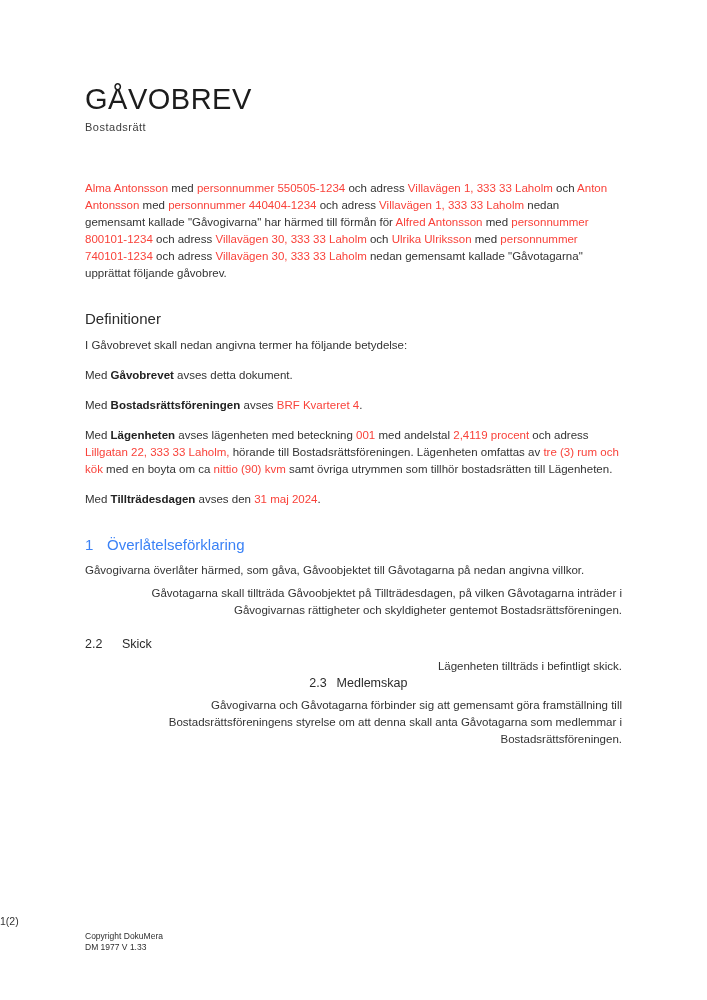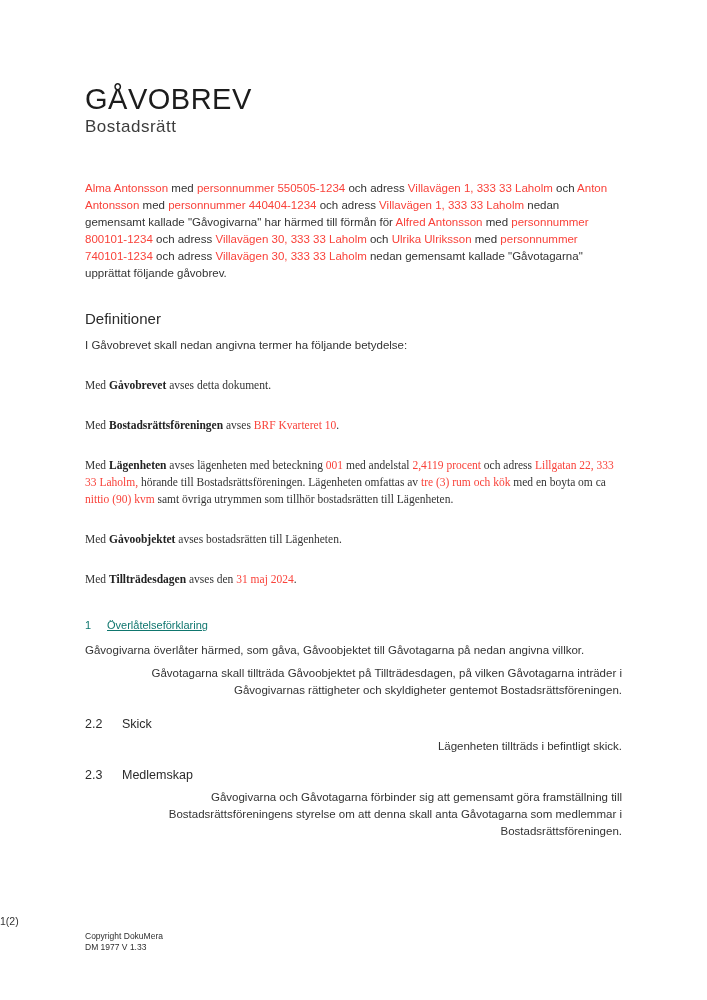--- a/index.html
+++ b/index.html
@@ -21,53 +21,52 @@
   h1,h2,h3,h4,p{margin:0;padding:0;font-weight:400;}
 
   .doc-title{
     margin-top:84px;
     font-size:29px;line-height:30px;
     letter-spacing:0.5px;
     color:var(--ink-dark);
   }
   .doc-subtitle{
     margin-top:5px;
-    font-size:17px;line-height:16px;
+    font-size:11px;line-height:16px;
     letter-spacing:0.5px;
     color:#3c3c3c;
   }
   .body-text{font-size:11.5px;line-height:17px;color:var(--ink);}
   .intro{margin-top:45px;}
   .h-def{
     margin-top:28px;
     font-size:15px;line-height:18px;
     color:#2b2b2b;
   }
   .lead{margin-top:9px;}
-  .def-item{margin-top:23px;font-family:Liberation Serif, serif;}
+  .def-item{margin-top:13px;}
 
   .h-section{
-    font-size:11px;line-height:20px;
-    color:#0f766e;
-    text-decoration:underline;
+    font-size:15px;line-height:20px;
+    color:#3b82f6;
   }
   .h-section .sec-num{display:inline-block;width:22px;}
   .h-sub{
     font-size:12.5px;line-height:16px;
     color:#2b2b2b;
   }
   .h-sub .sub-num{display:inline-block;width:37px;}
 
   .sec1{margin-top:27px;}
   .sec1-body{margin-top:7px;}
   .sec2{margin-top:25px;}
   .sub-head-1{margin-top:12px;}
   .sub-body{margin-top:6px;text-align:right;}
   .sub-head-2{margin-top:17px;}
-  .sub-head-3{margin-top:12px;}
+  .sub-head-3{text-align:center;}
 
   .red{color:var(--red);}
   .bold{font-weight:700;color:#222222;}
 
   .page-number{
     position:absolute;left:0;right:0;top:915px;
     text-align:left;
     font-size:10.5px;line-height:13px;color:#333;
   }
   .copyright{
@@ -83,23 +82,22 @@
 
     <h1 class="doc-title">GÅVOBREV</h1>
     <p class="doc-subtitle">Bostadsrätt</p>
 
     <p class="body-text intro"><span class="red">Alma Antonsson</span><span> med </span><span class="red">personnummer 550505-1234</span><span> och adress </span><span class="red">Villavägen 1, 333 33 Laholm</span><span> och </span><span class="red">Anton Antonsson</span><span> med </span><span class="red">personnummer 440404-1234</span><span> och adress </span><span class="red">Villavägen 1, 333 33 Laholm</span><span> nedan gemensamt kallade "Gåvogivarna" har härmed till förmån för </span><span class="red">Alfred Antonsson</span><span> med </span><span class="red">personnummer 800101-1234</span><span> och adress </span><span class="red">Villavägen 30, 333 33 Laholm</span><span> och </span><span class="red">Ulrika Ulriksson</span><span> med </span><span class="red">personnummer 740101-1234</span><span> och adress </span><span class="red">Villavägen 30, 333 33 Laholm</span><span> nedan gemensamt kallade "Gåvotagarna" upprättat följande gåvobrev.</span></p>
 
     <h2 class="h-def">Definitioner</h2>
     <p class="body-text lead">I Gåvobrevet skall nedan angivna termer ha följande betydelse:</p>
 
     <p class="body-text def-item"><span>Med </span><span class="bold">Gåvobrevet</span><span> avses detta dokument.</span></p>
-    <p class="body-text def-item"><span>Med </span><span class="bold">Bostadsrättsföreningen</span><span> avses </span><span class="red">BRF Kvarteret 10</span><span>.</span></p>
+    <p class="body-text def-item"><span>Med </span><span class="bold">Bostadsrättsföreningen</span><span> avses </span><span class="red">BRF Kvarteret 4</span><span>.</span></p>
     <p class="body-text def-item"><span>Med </span><span class="bold">Lägenheten</span><span> avses lägenheten med beteckning </span><span class="red">001</span><span> med andelstal </span><span class="red">2,4119 procent</span><span> och adress </span><span class="red">Lillgatan 22, 333 33 Laholm,</span><span> hörande till Bostadsrättsföreningen. Lägenheten omfattas av </span><span class="red">tre (3) rum och kök</span><span> med en boyta om ca </span><span class="red">nittio (90) kvm</span><span> samt övriga utrymmen som tillhör bostadsrätten till Lägenheten.</span></p>
-    <p class="body-text def-item"><span>Med </span><span class="bold">Gåvoobjektet</span><span> avses bostadsrätten till Lägenheten.</span></p>
     <p class="body-text def-item"><span>Med </span><span class="bold">Tillträdesdagen</span><span> avses den </span><span class="red">31 maj 2024</span><span>.</span></p>
 
     <h3 class="h-section sec1">
       <span class="sec-num">1</span><span>Överlåtelseförklaring</span>
     </h3>
     <p class="body-text sec1-body">Gåvogivarna överlåter härmed, som gåva, Gåvoobjektet till Gåvotagarna på nedan angivna villkor.</p>
 
 
     <p class="body-text sub-body">Gåvotagarna skall tillträda Gåvoobjektet på Tillträdesdagen, på vilken Gåvotagarna inträder i Gåvogivarnas rättigheter och skyldigheter gentemot Bostadsrättsföreningen.</p>
 

